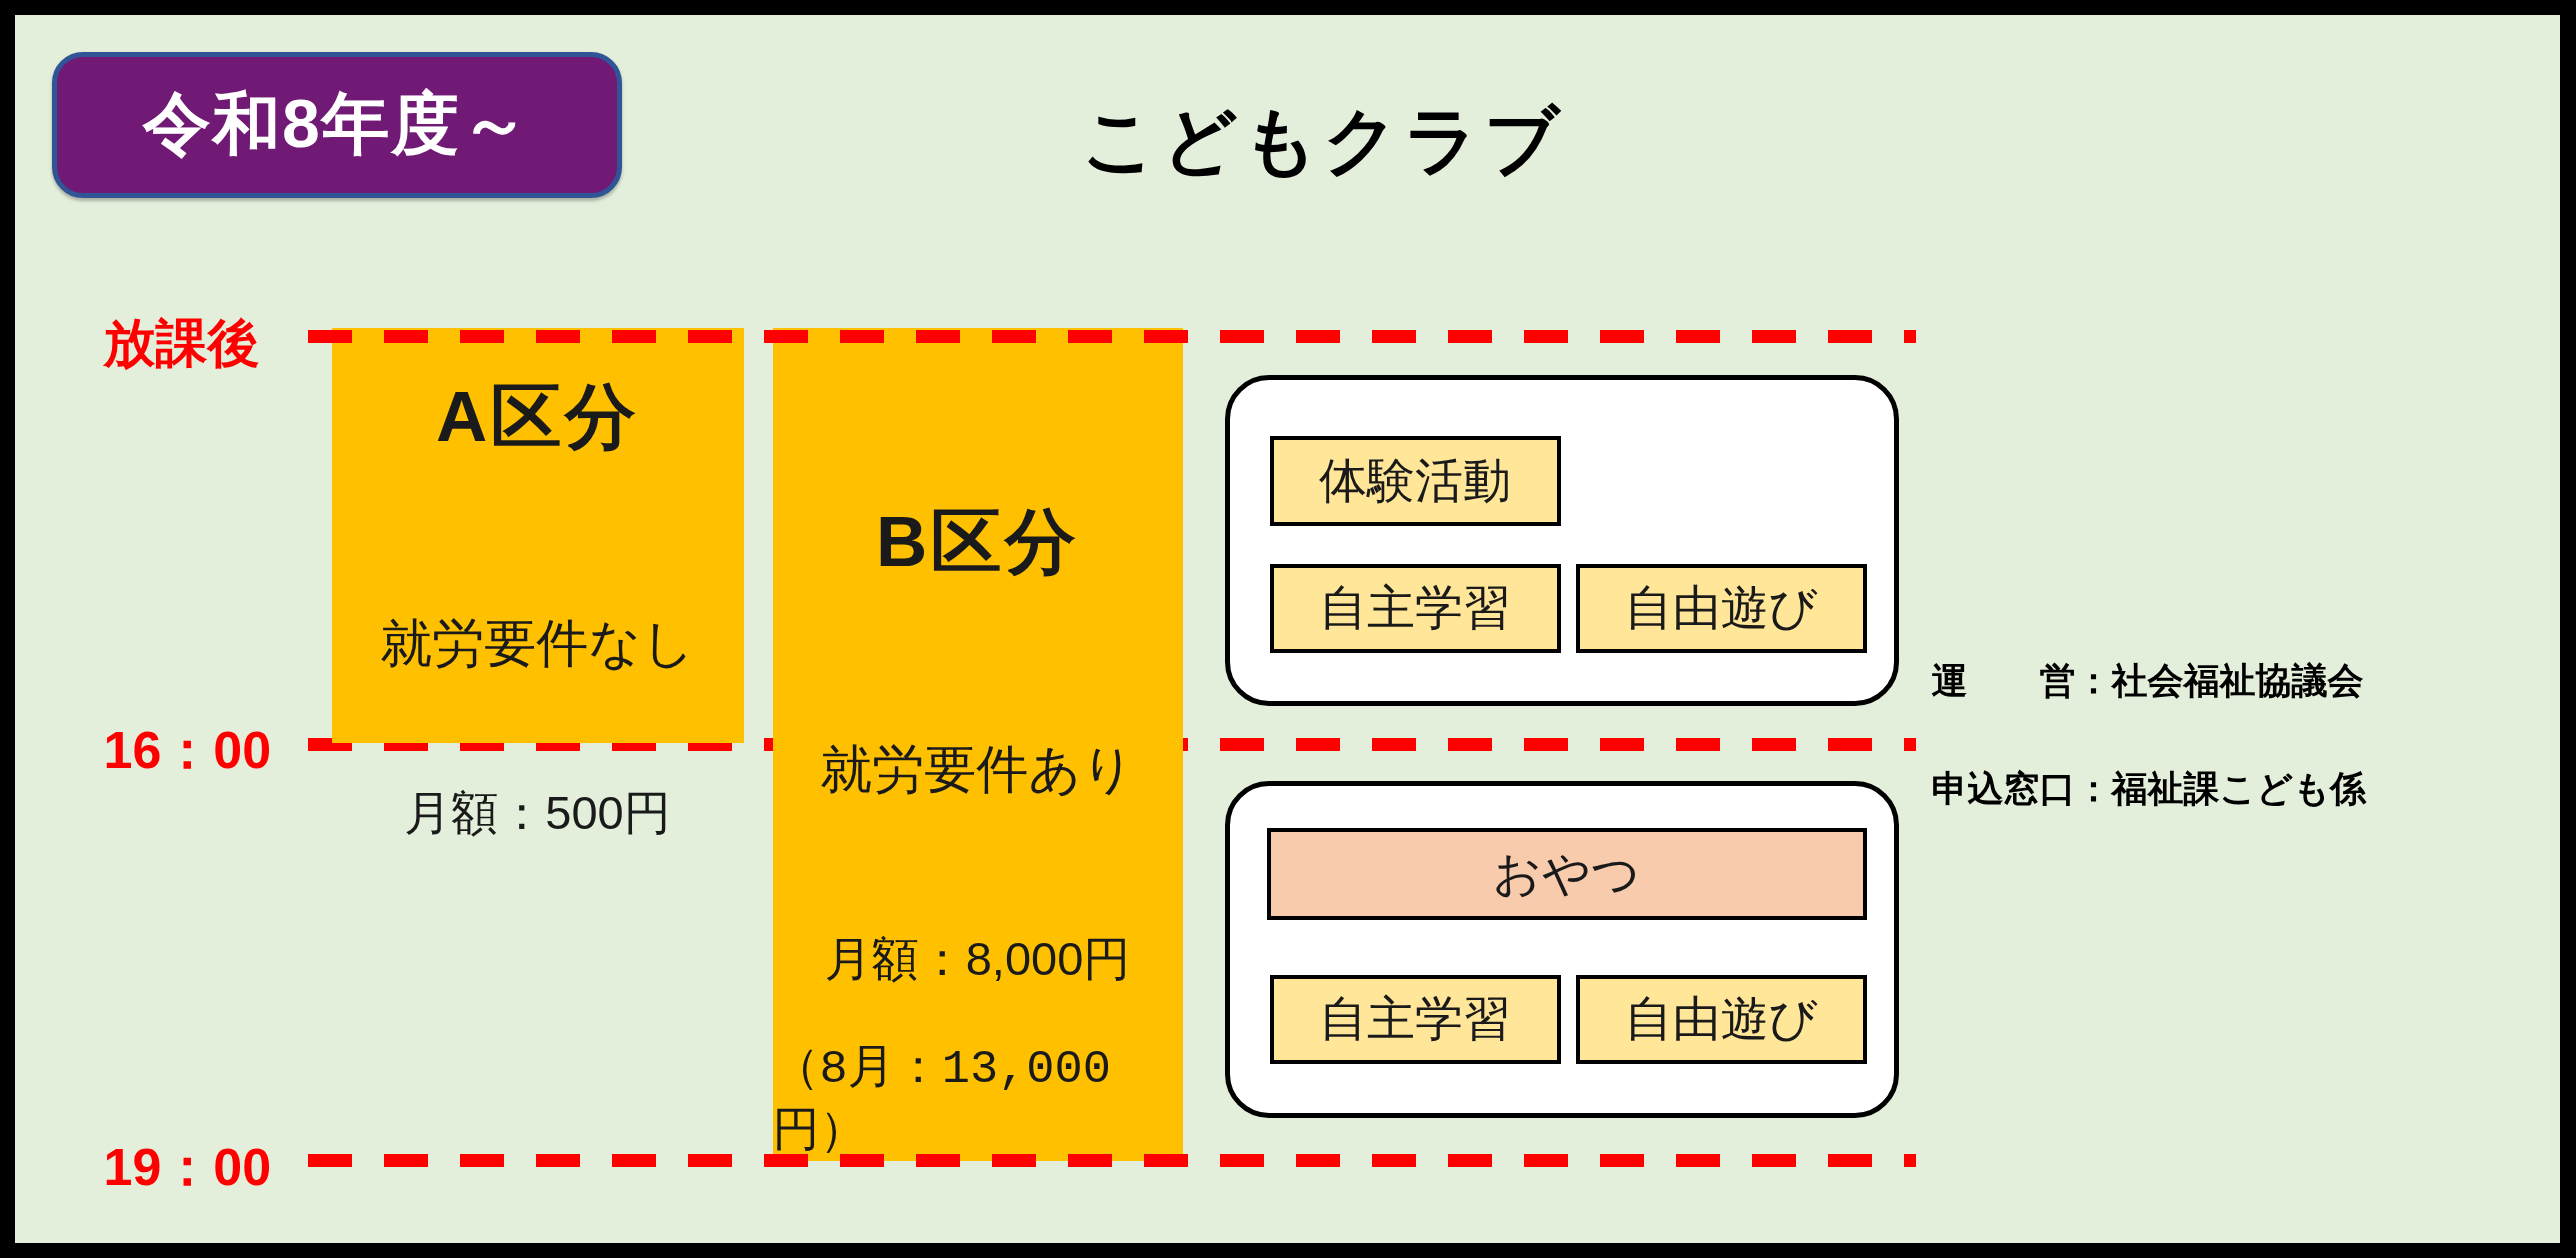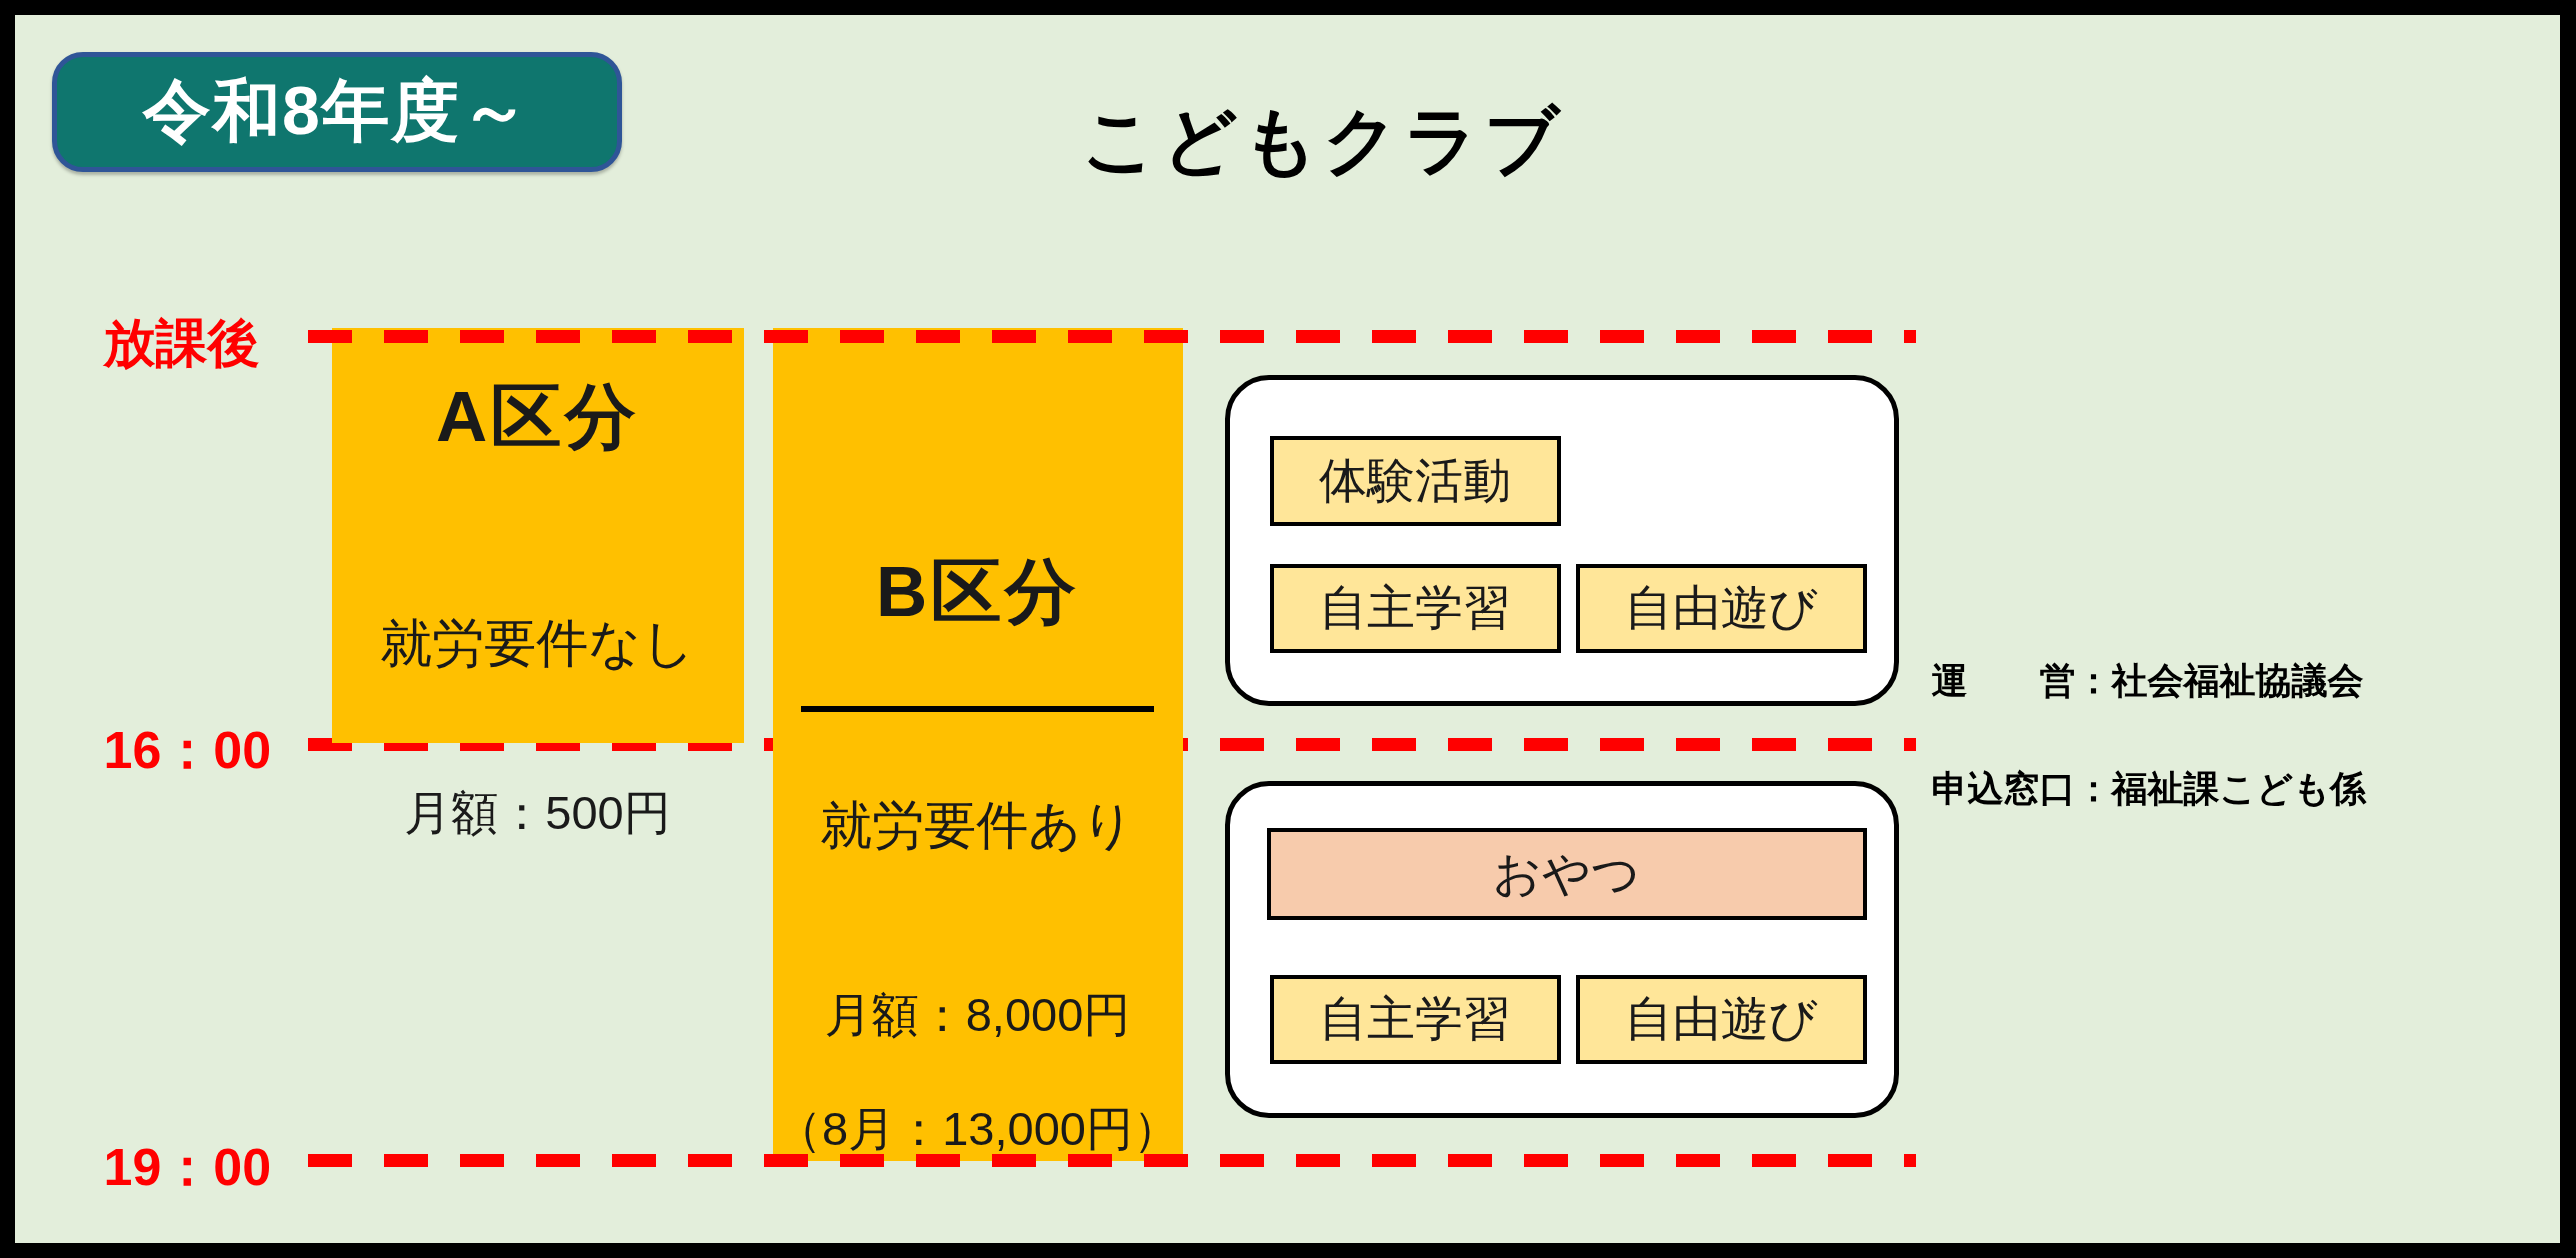--- a/index.html
+++ b/index.html
@@ -10,22 +10,22 @@
     background:#000;
     font-family:"Liberation Sans","DejaVu Sans",sans-serif;
     overflow:hidden;
   }
   #canvas{
     position:absolute;left:14.5px;top:14.5px;right:16px;bottom:16px;
     background:#E3EEDB;
   }
   
   .badge{
-    position:absolute;left:37px;top:37px;width:570px;height:120px;
-    background:#0f766e;border:5.7px solid #2F5597;border-radius:31px;
+    position:absolute;left:37px;top:37px;width:570px;height:146px;
+    background:#701a75;border:5.7px solid #2F5597;border-radius:31px;
     display:flex;align-items:center;justify-content:center;
     color:#fff;font-size:68px;font-weight:bold;letter-spacing:1.6px;
     box-shadow:0 2.4px 3.2px rgba(0,0,0,0.25);
   }
   .page-title{
     position:absolute;left:937px;top:77px;width:743px;
     text-align:center;color:#000;font-size:74px;font-weight:bold;
     letter-spacing:4.8px;
   }
   
@@ -90,21 +90,21 @@
       <div class="cat-underline" style="margin-top:22.6px;"></div>
       <div class="cat-req" style="margin-top:36px;">就労要件なし</div>
       <div class="cat-fee" style="margin-top:60px;">月額：500円</div>
     </div>
 
     <div class="catbox" style="left:758px;top:313px;width:410px;height:833px;justify-content:flex-end;">
       <div class="cat-title" style="margin-top:208px;">B区分</div>
       <div class="cat-underline" style="margin-top:22.6px;"></div>
       <div class="cat-req" style="margin-top:36px;">就労要件あり</div>
       <div class="cat-fee" style="margin-top:80px;">月額：8,000円</div>
-      <div class="cat-fee" style="margin-top:8px;">（8月：13,000円）</div>
+      <div class="cat-fee" style="margin-top:1px;font-family:Liberation Mono, monospace;">（8月：13,000円）</div>
     </div>
 
     <div class="panel" style="left:1210px;top:360px;height:331px;">
       <div class="chip" style="left:40px;top:56px;width:291px;height:90px;">
         <span>体験活動</span>
       </div>
       <div class="chip" style="left:40px;top:184px;width:291px;height:89px;">
         <span>自主学習</span>
       </div>
       <div class="chip" style="left:346px;top:184px;width:291px;height:89px;">

